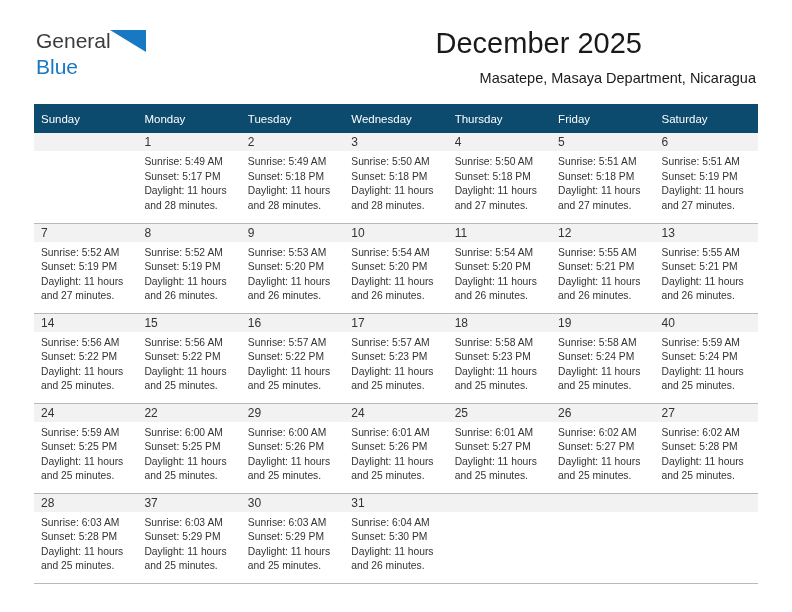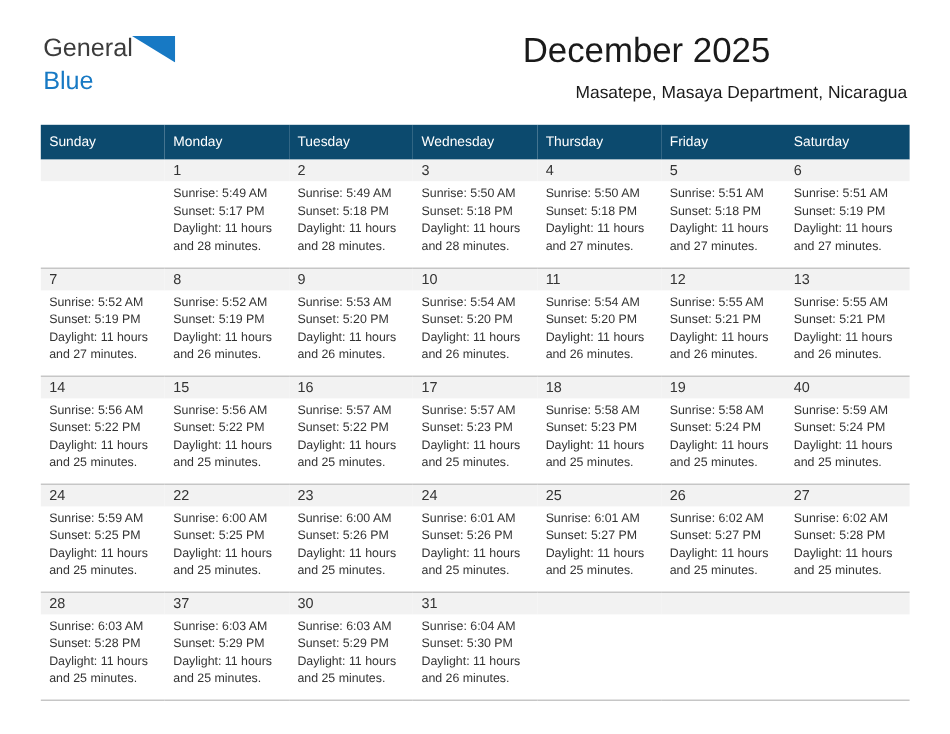--- a/index.html
+++ b/index.html
@@ -349,21 +349,21 @@
             </td>
             <td>
               <div class="daynum">22</div>
               <div class="cellbody">
                 <div>Sunrise: 6:00 AM</div>
                 <div>Sunset: 5:25 PM</div>
                 <div class="daylight">Daylight: 11 hours and 25 minutes.</div>
               </div>
             </td>
             <td>
-              <div class="daynum">23</div>
+              <div class="daynum">29</div>
               <div class="cellbody">
                 <div>Sunrise: 6:00 AM</div>
                 <div>Sunset: 5:26 PM</div>
                 <div class="daylight">Daylight: 11 hours and 25 minutes.</div>
               </div>
             </td>
             <td>
               <div class="daynum">24</div>
               <div class="cellbody">
                 <div>Sunrise: 6:01 AM</div>

